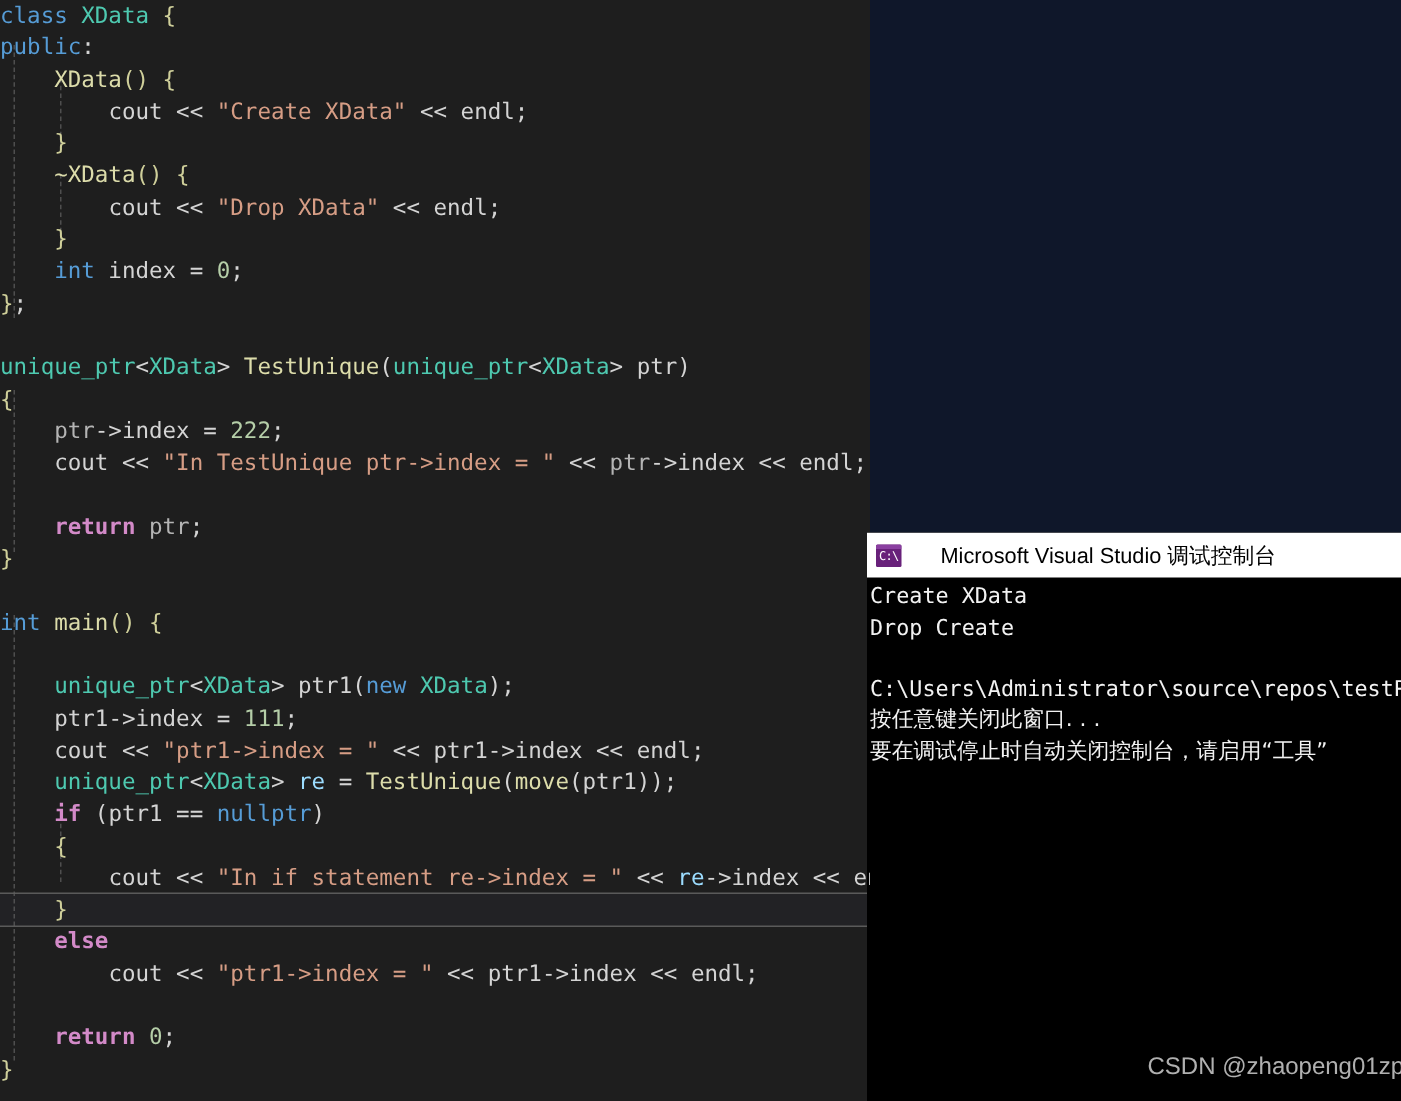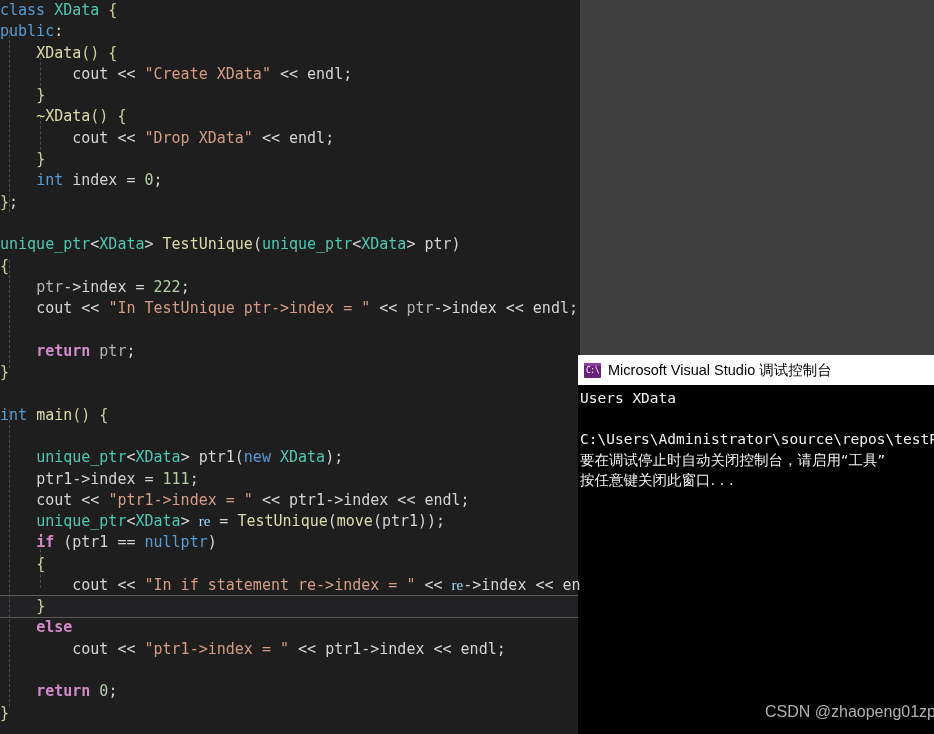--- a/index.html
+++ b/index.html
@@ -11,21 +11,21 @@
     width: 934px;
     height: 734px;
     overflow: hidden;
     font-family: "DejaVu Sans Mono", monospace;
   }
 
   #root {
     position: relative;
     width: 934px;
     height: 734px;
-    background: #404040;
+    background: #0f172a;
   }
 
   
   #editor-pane {
     position: absolute;
     left: 0;
     top: 0;
     width: 580px;
     height: 734px;
     background: #1e1e1e;
@@ -79,21 +79,21 @@
     opacity: .75;
   }
 
   
   .kw   { color: #569cd6; }  
   .ctl  { color: #d38ac8; font-weight: bold; }  
   .typ  { color: #4ec9b0; }  
   .fn   { color: #dcdcaa; }  
   .str  { color: #d69d85; }  
   .num  { color: #b5cea8; }  
-  .var  { color: #9cdcfe; font-family: Liberation Serif, serif; }  
+  .var  { color: #9cdcfe; }  
   .pl   { color: #d4d4d4; }  
   .dim  { color: #b4b4b4; }  
   .pun  { color: #d4d4d4; }
   .brc  { color: #cfcf9a; }  
 
   
   #console-window {
     position: absolute;
     left: 578px;
     top: 355px;
@@ -135,20 +135,21 @@
     font-size: 8px;
     line-height: 10px;
     color: #ffffff;
     letter-spacing: -0.5px;
   }
   #console-title {
     font-family: "Liberation Sans", sans-serif;
     font-size: 14.5px;
     color: #000000;
     white-space: nowrap;
+    margin-left: 19px;
   }
   #console-body {
     padding: 3px 0 0 2px;
     font-family: "DejaVu Sans Mono", monospace;
     font-size: 14.5px;
     line-height: 20.5px;
     color: #f2f2f2;
     white-space: pre;
   }
   .console-line-cn {
@@ -187,18 +188,18 @@
     <div id="code-lines"><div class="code-line"><span class="code-text"><span class="kw">class </span><span class="typ">XData</span><span class="brc"> {</span></span></div><div class="code-line"><span class="code-text"><span class="kw">public</span><span class="pun">:</span></span></div><div class="code-line"><span class="code-text"><span class="pl">    </span><span class="fn">XData</span><span class="brc">() {</span></span></div><div class="code-line"><span class="code-text"><span class="pl">        </span><span class="pl">cout</span><span class="pun"> &lt;&lt; </span><span class="str">"Create XData"</span><span class="pun"> &lt;&lt; </span><span class="pl">endl</span><span class="pun">;</span></span></div><div class="code-line"><span class="code-text"><span class="pl">    </span><span class="brc">}</span></span></div><div class="code-line"><span class="code-text"><span class="pl">    </span><span class="fn">~XData</span><span class="brc">() {</span></span></div><div class="code-line"><span class="code-text"><span class="pl">        </span><span class="pl">cout</span><span class="pun"> &lt;&lt; </span><span class="str">"Drop XData"</span><span class="pun"> &lt;&lt; </span><span class="pl">endl</span><span class="pun">;</span></span></div><div class="code-line"><span class="code-text"><span class="pl">    </span><span class="brc">}</span></span></div><div class="code-line"><span class="code-text"><span class="pl">    </span><span class="kw">int</span><span class="pl"> index</span><span class="pun"> = </span><span class="num">0</span><span class="pun">;</span></span></div><div class="code-line"><span class="code-text"><span class="brc">}</span><span class="pun">;</span></span></div><div class="code-line"><span class="code-text"><span class="pl"></span></span></div><div class="code-line"><span class="code-text"><span class="typ">unique_ptr</span><span class="pun">&lt;</span><span class="typ">XData</span><span class="pun">&gt; </span><span class="fn">TestUnique</span><span class="pun">(</span><span class="typ">unique_ptr</span><span class="pun">&lt;</span><span class="typ">XData</span><span class="pun">&gt; ptr</span><span class="pun">)</span></span></div><div class="code-line"><span class="code-text"><span class="brc">{</span></span></div><div class="code-line"><span class="code-text"><span class="pl">    </span><span class="dim">ptr</span><span class="pun">-&gt;</span><span class="pl">index</span><span class="pun"> = </span><span class="num">222</span><span class="pun">;</span></span></div><div class="code-line"><span class="code-text"><span class="pl">    </span><span class="pl">cout</span><span class="pun"> &lt;&lt; </span><span class="str">"In TestUnique ptr-&gt;index = "</span><span class="pun"> &lt;&lt; </span><span class="dim">ptr</span><span class="pun">-&gt;</span><span class="pl">index</span><span class="pun"> &lt;&lt; </span><span class="pl">endl</span><span class="pun">;</span></span></div><div class="code-line"><span class="code-text"><span class="pl"></span></span></div><div class="code-line"><span class="code-text"><span class="pl">    </span><span class="ctl">return</span><span class="pl"> </span><span class="dim">ptr</span><span class="pun">;</span></span></div><div class="code-line"><span class="code-text"><span class="brc">}</span></span></div><div class="code-line"><span class="code-text"><span class="pl"></span></span></div><div class="code-line"><span class="code-text"><span class="kw">int</span><span class="pl"> </span><span class="fn">main</span><span class="brc">() {</span></span></div><div class="code-line"><span class="code-text"><span class="pl"></span></span></div><div class="code-line"><span class="code-text"><span class="pl">    </span><span class="typ">unique_ptr</span><span class="pun">&lt;</span><span class="typ">XData</span><span class="pun">&gt; </span><span class="pl">ptr1</span><span class="pun">(</span><span class="kw">new</span><span class="pl"> </span><span class="typ">XData</span><span class="pun">);</span></span></div><div class="code-line"><span class="code-text"><span class="pl">    </span><span class="pl">ptr1</span><span class="pun">-&gt;</span><span class="pl">index</span><span class="pun"> = </span><span class="num">111</span><span class="pun">;</span></span></div><div class="code-line"><span class="code-text"><span class="pl">    </span><span class="pl">cout</span><span class="pun"> &lt;&lt; </span><span class="str">"ptr1-&gt;index = "</span><span class="pun"> &lt;&lt; </span><span class="pl">ptr1</span><span class="pun">-&gt;</span><span class="pl">index</span><span class="pun"> &lt;&lt; </span><span class="pl">endl</span><span class="pun">;</span></span></div><div class="code-line"><span class="code-text"><span class="pl">    </span><span class="typ">unique_ptr</span><span class="pun">&lt;</span><span class="typ">XData</span><span class="pun">&gt; </span><span class="var">re</span><span class="pun"> = </span><span class="fn">TestUnique</span><span class="pun">(</span><span class="fn">move</span><span class="pun">(</span><span class="pl">ptr1</span><span class="pun">));</span></span></div><div class="code-line"><span class="code-text"><span class="pl">    </span><span class="ctl">if</span><span class="pun"> (</span><span class="pl">ptr1</span><span class="pun"> == </span><span class="kw">nullptr</span><span class="pun">)</span></span></div><div class="code-line"><span class="code-text"><span class="pl">    </span><span class="brc">{</span></span></div><div class="code-line"><span class="code-text"><span class="pl">        </span><span class="pl">cout</span><span class="pun"> &lt;&lt; </span><span class="str">"In if statement re-&gt;index = "</span><span class="pun"> &lt;&lt; </span><span class="var">re</span><span class="pun">-&gt;</span><span class="pl">index</span><span class="pun"> &lt;&lt; </span><span class="pl">endl</span></span></div><div class="code-line current"><span class="code-text"><span class="pl">    </span><span class="brc">}</span></span></div><div class="code-line"><span class="code-text"><span class="pl">    </span><span class="ctl">else</span></span></div><div class="code-line"><span class="code-text"><span class="pl">        </span><span class="pl">cout</span><span class="pun"> &lt;&lt; </span><span class="str">"ptr1-&gt;index = "</span><span class="pun"> &lt;&lt; </span><span class="pl">ptr1</span><span class="pun">-&gt;</span><span class="pl">index</span><span class="pun"> &lt;&lt; </span><span class="pl">endl</span><span class="pun">;</span></span></div><div class="code-line"><span class="code-text"><span class="pl"></span></span></div><div class="code-line"><span class="code-text"><span class="pl">    </span><span class="ctl">return</span><span class="pl"> </span><span class="num">0</span><span class="pun">;</span></span></div><div class="code-line"><span class="code-text"><span class="brc">}</span></span></div></div>
   </div>
 
   <div id="console-window">
     <div id="console-titlebar">
       <div id="console-icon">
         <span class="glyph">C:\</span>
       </div>
       <div id="console-title">Microsoft Visual Studio 调试控制台</div>
     </div>
-    <div id="console-body"><div>Users XData</div><div>&nbsp;</div><div>C:\Users\Administrator\source\repos\testPoin</div><div class="console-line-cn">要在调试停止时自动关闭控制台，请启用“工具”</div><div class="console-line-cn">按任意键关闭此窗口. . .</div></div>
+    <div id="console-body"><div>Create XData</div><div>Drop Create</div><div>&nbsp;</div><div>C:\Users\Administrator\source\repos\testPoin</div><div class="console-line-cn">按任意键关闭此窗口. . .</div><div class="console-line-cn">要在调试停止时自动关闭控制台，请启用“工具”</div></div>
   </div>
 
   <div id="watermark">CSDN @zhaopeng01zp</div>
 
 </div>
 
 </body></html>

